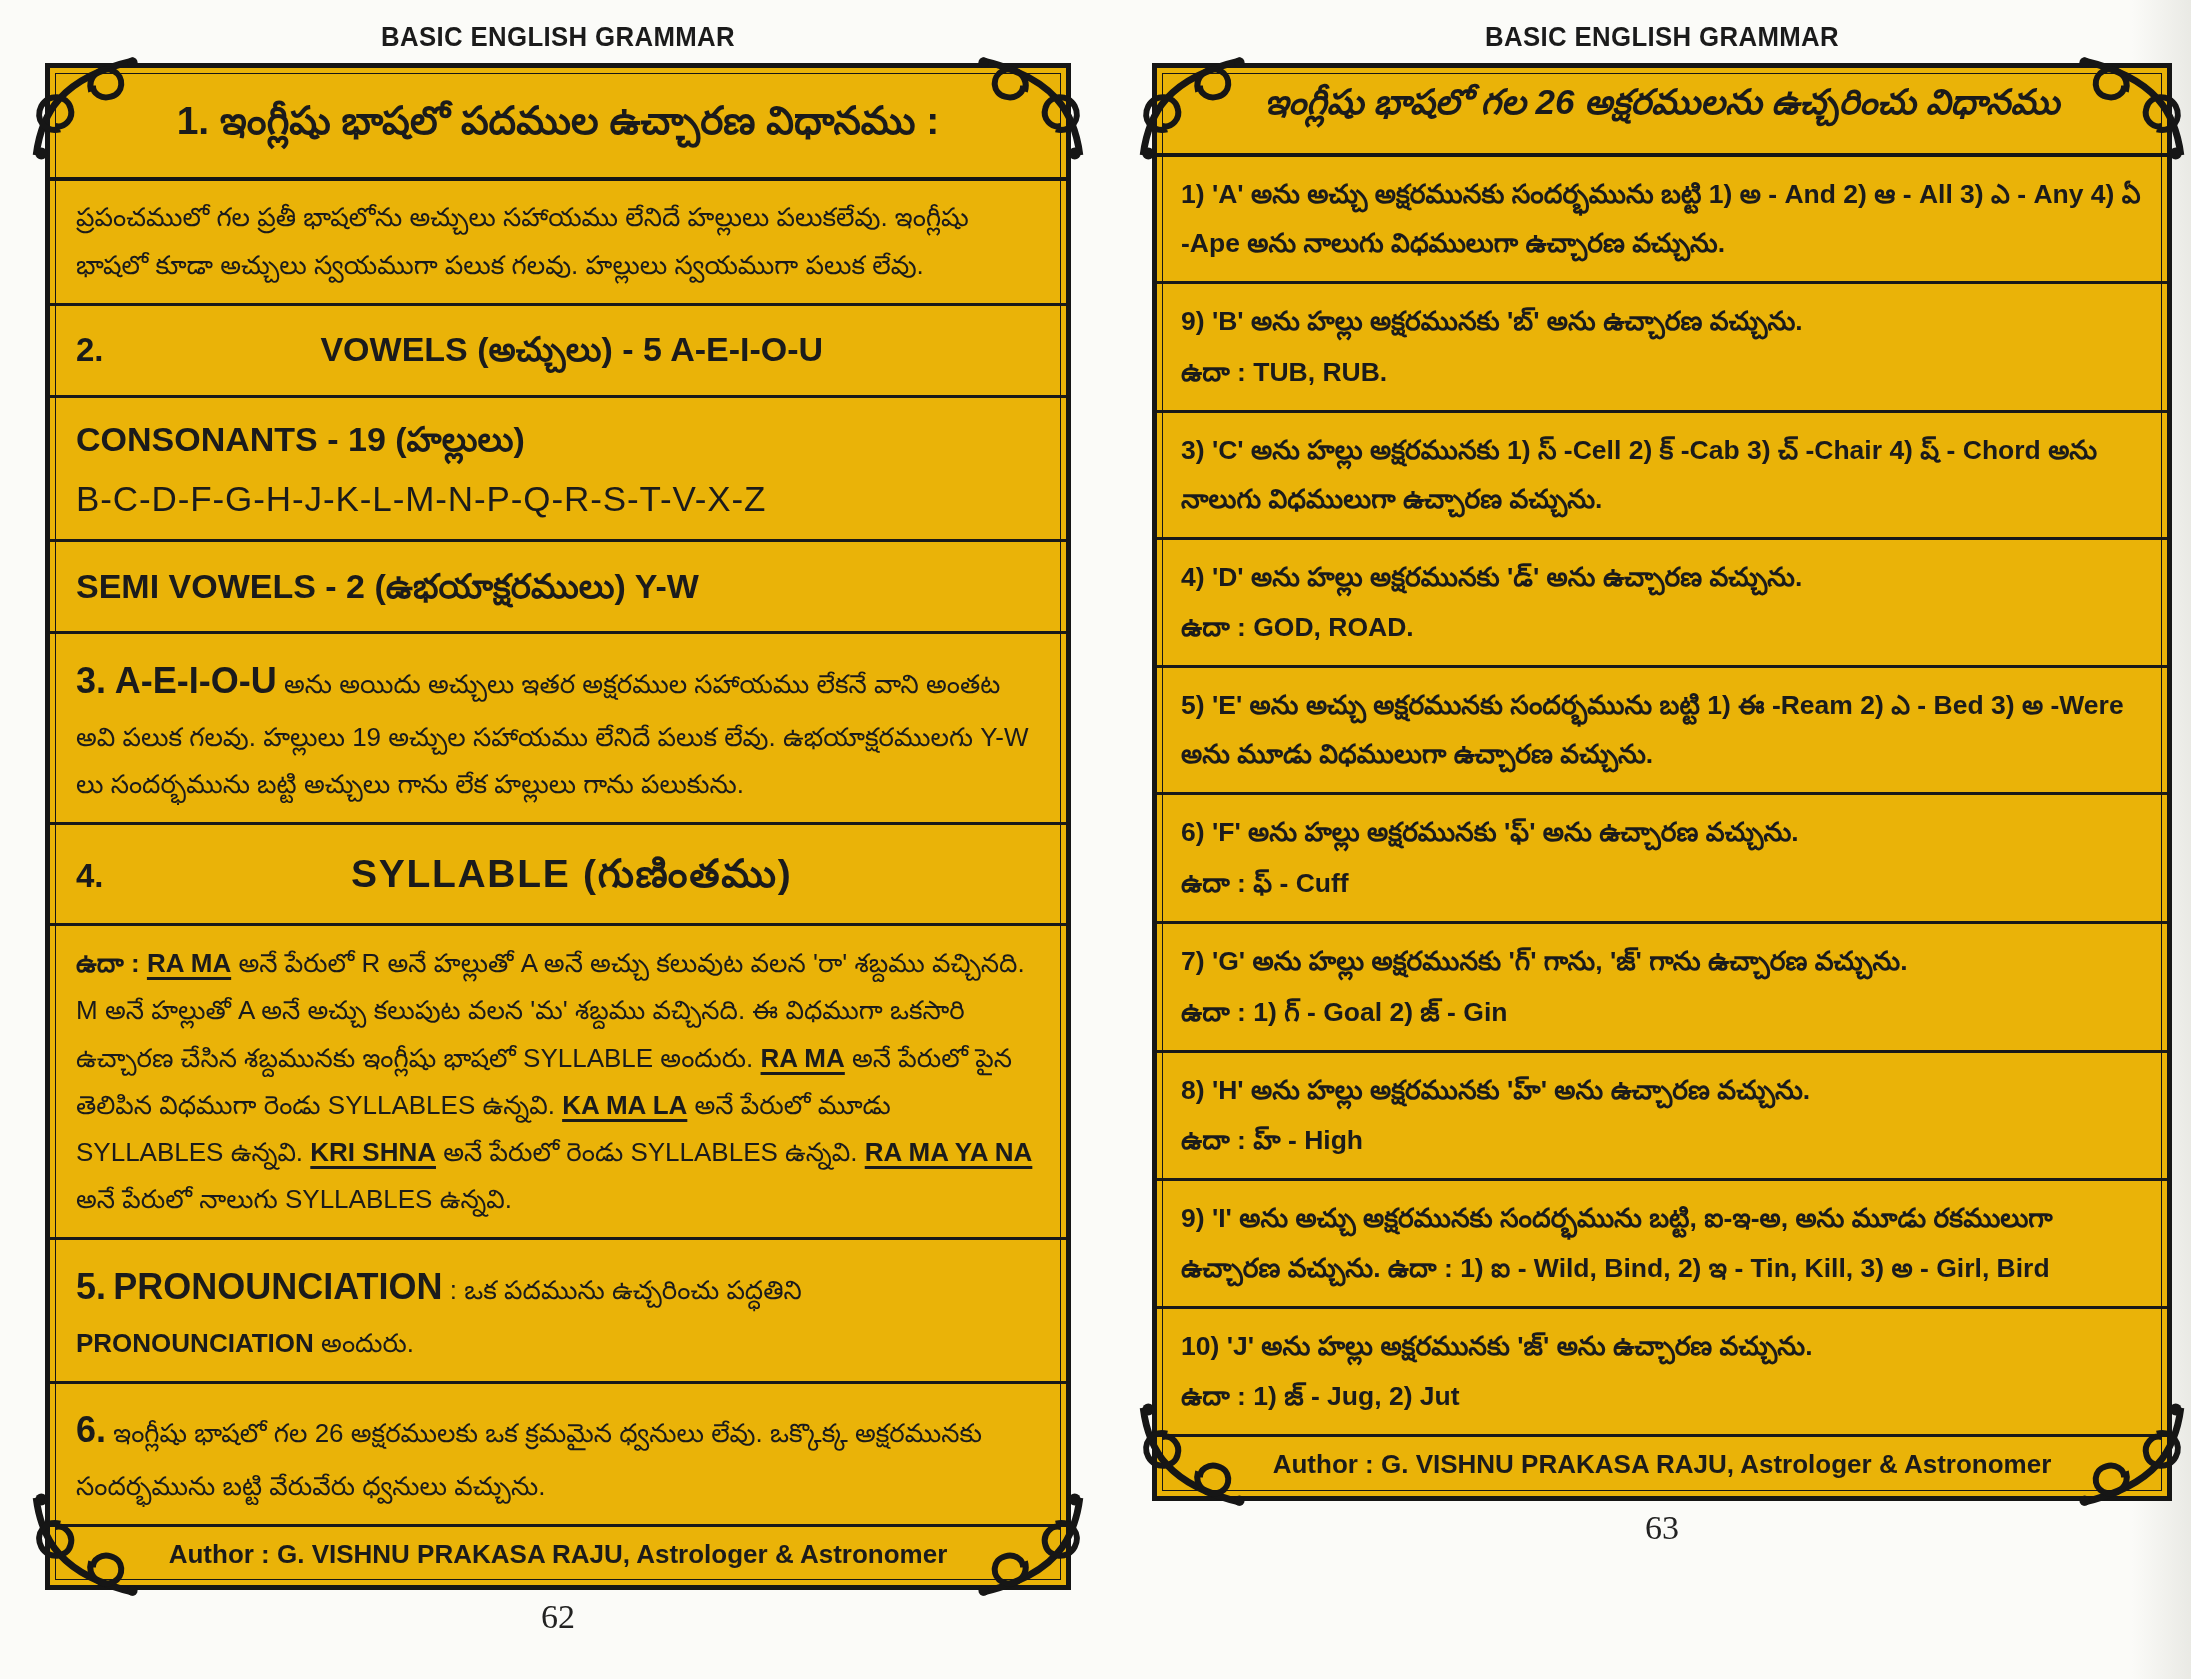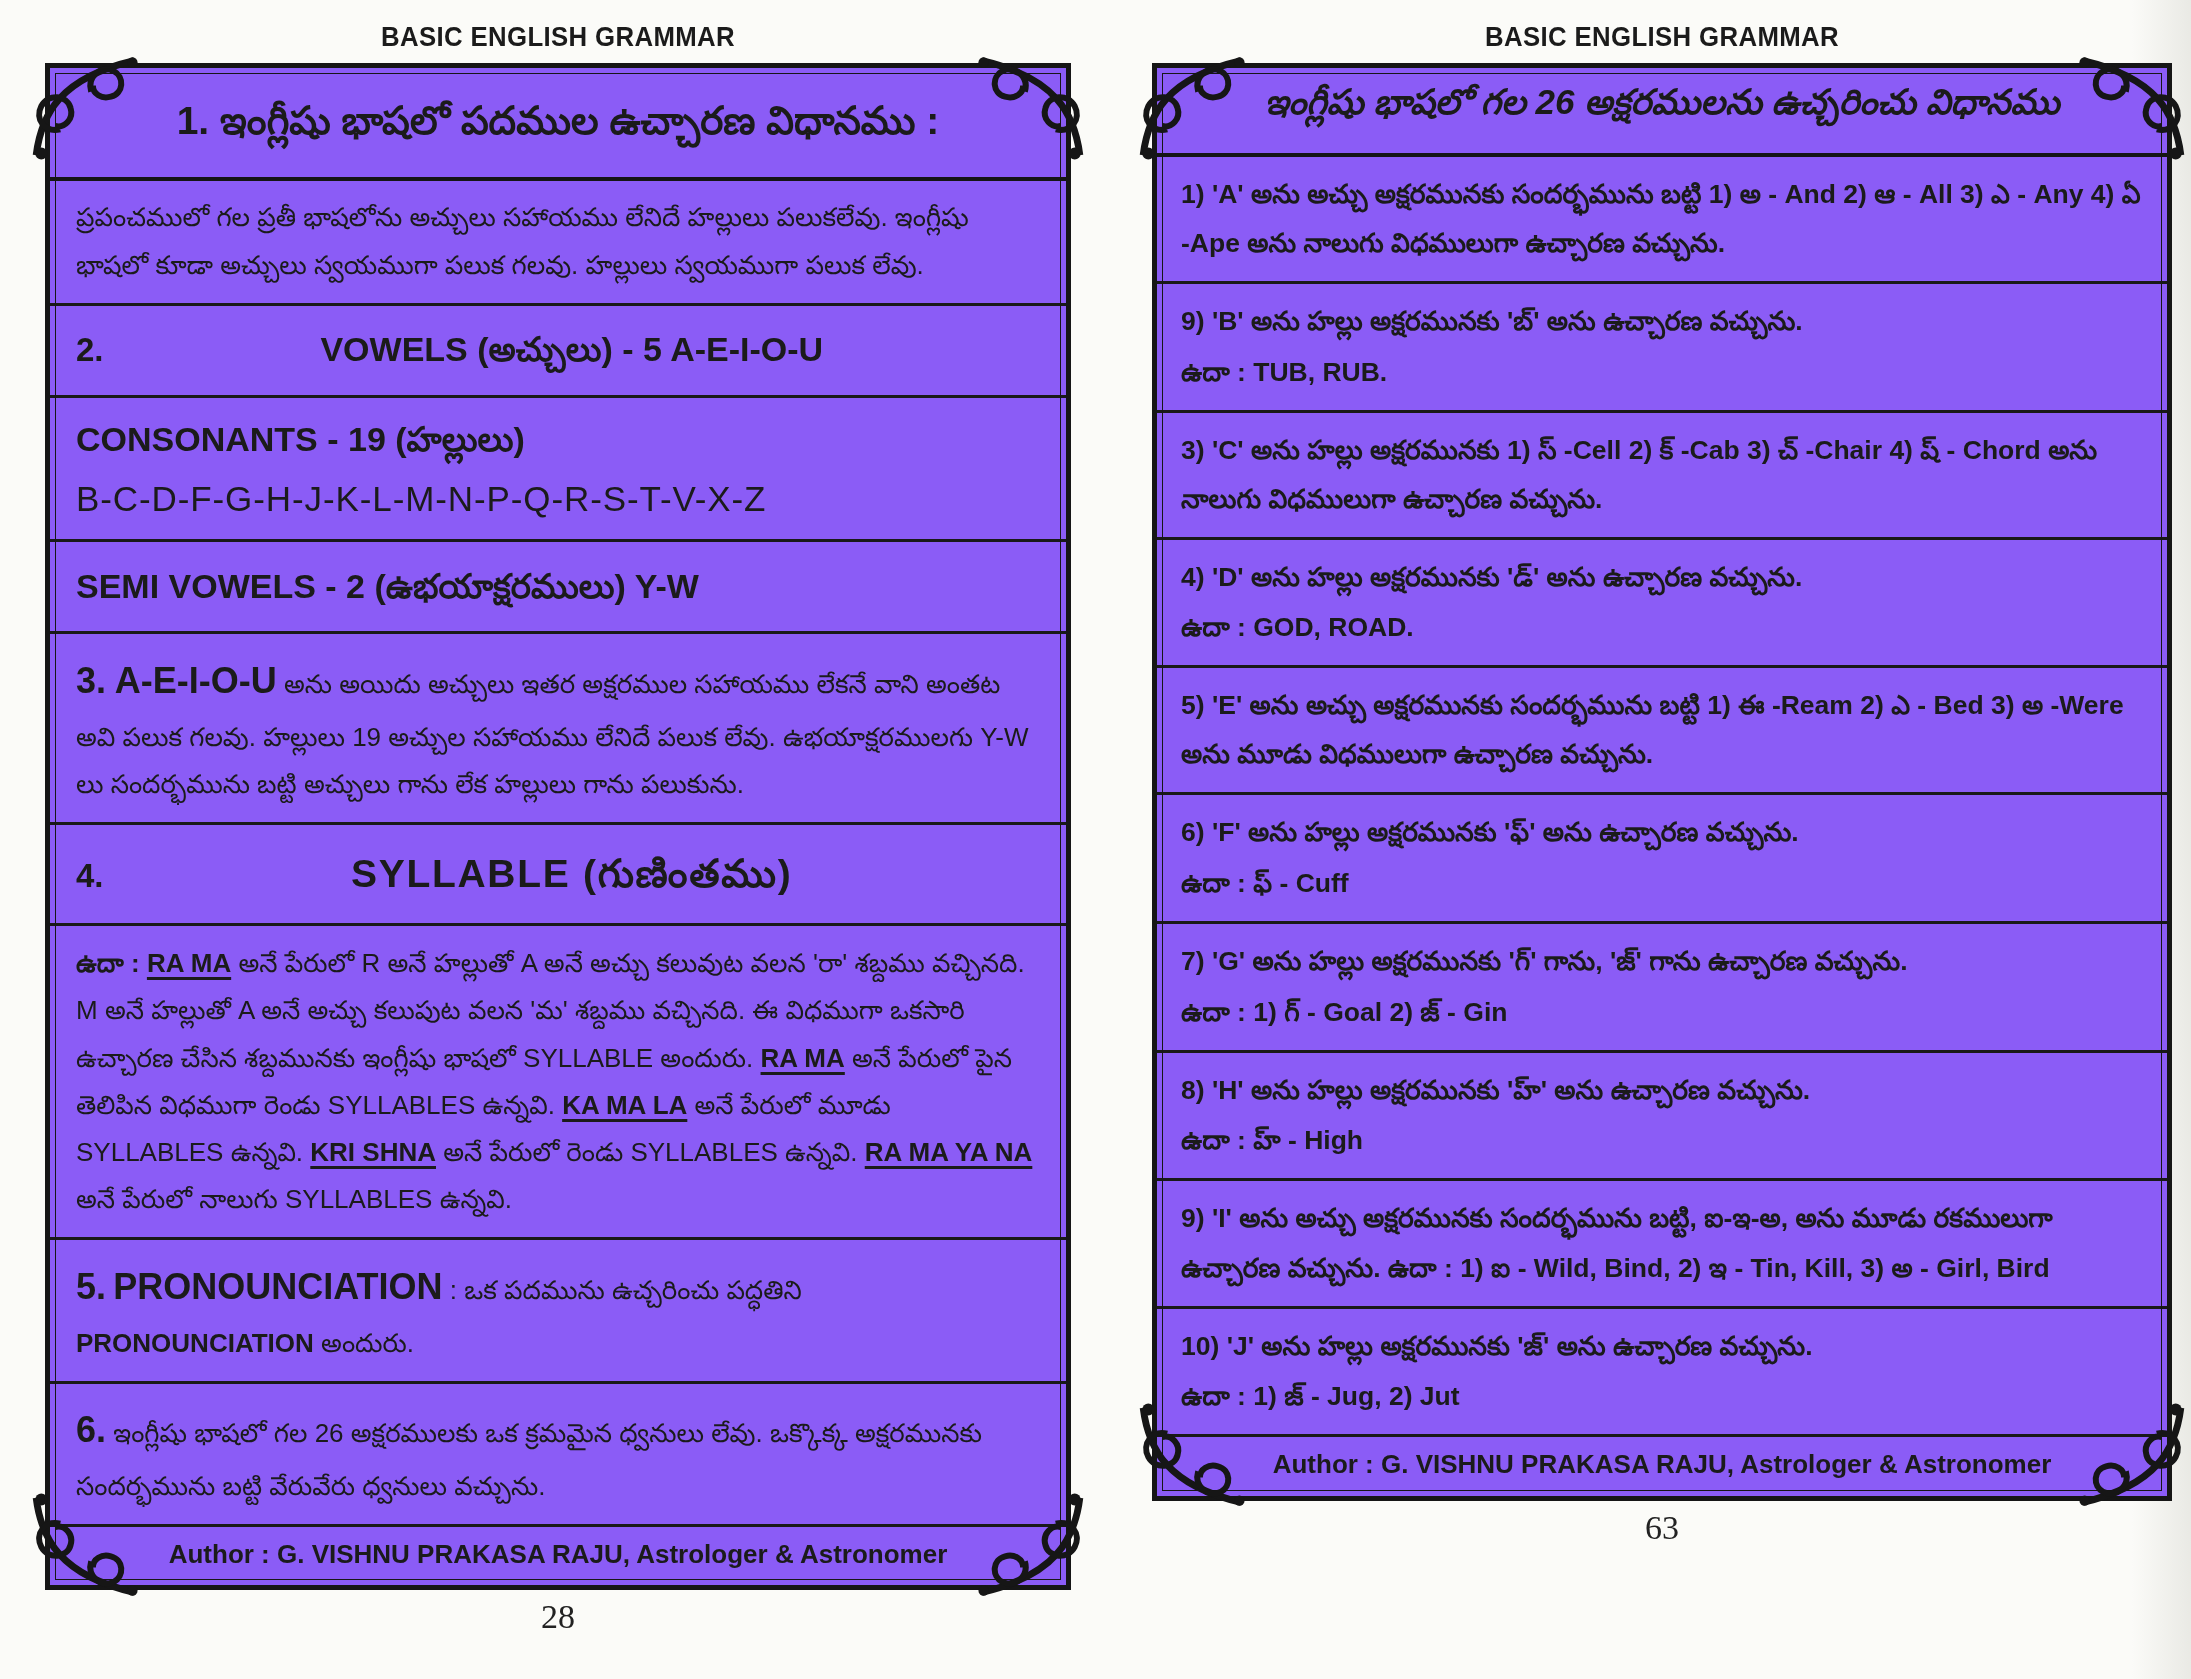--- a/index.html
+++ b/index.html
@@ -11,21 +11,21 @@
   .book-edge{position:absolute;top:0;right:0;width:60px;height:100%;
     background:linear-gradient(to right,#fbfbf8,#e9e9e4);}
   .page{position:absolute;top:20.5px;}
   #left-page{left:45px;width:1026px;}
   #right-page{left:1152px;width:1020px;}
   .page-header{
     text-align:center;font-weight:bold;font-size:28px;letter-spacing:0.4px;
     margin-bottom:10.3px;transform:scaleX(.92);
   }
   .frame{
-    position:relative;background:#8b5cf6;
+    position:relative;background:#eab308;
     border:5.1px solid #161616;outline:1.7px solid #161616;outline-offset:-11px;
   }
   .title-row{
     position:relative;text-align:center;font-weight:bold;
     border-bottom:4.3px solid #151515;padding:31px 94px 24px;
   }
   #left-page .title-row{font-size:39px;}
   #right-page .title-row{font-size:35px;padding:14px 68px 22px;font-style:italic;}
   .sec{border-bottom:3.4px solid #191919;padding:13.7px 26px;font-size:26px;line-height:1.82;}
   .sec.center{font-weight:bold;}
@@ -122,21 +122,21 @@
       <span class="lead-bold">5.</span>
       <span class="lead-bold">PRONOUNCIATION</span><span> : ఒక పదమును ఉచ్చరించు పద్ధతిని </span><span class="seg-b">PRONOUNCIATION</span><span> అందురు.</span>
     </div>
 
     <div class="sec last-sec">
       <span class="lead-bold">6.</span><span> ఇంగ్లీషు భాషలో గల 26 అక్షరములకు ఒక క్రమమైన ధ్వనులు లేవు. ఒక్కొక్క అక్షరమునకు సందర్భమును బట్టి వేరువేరు ధ్వనులు వచ్చును.</span>
     </div>
 
     <div class="author-row">Author : G. VISHNU PRAKASA RAJU, Astrologer &amp; Astronomer</div>
   </div>
-  <div class="page-number">28</div>
+  <div class="page-number">62</div>
 </div>
 
 <div class="page" id="right-page">
   <div class="page-header">BASIC ENGLISH GRAMMAR</div>
   <div class="frame">
     <svg class="orn tl" viewBox="0 0 128 128" width="110" height="110">
         <use href="#flourish"></use>
       </svg>
     <svg class="orn tr" viewBox="0 0 128 128" width="110" height="110">
         <use href="#flourish"></use>

